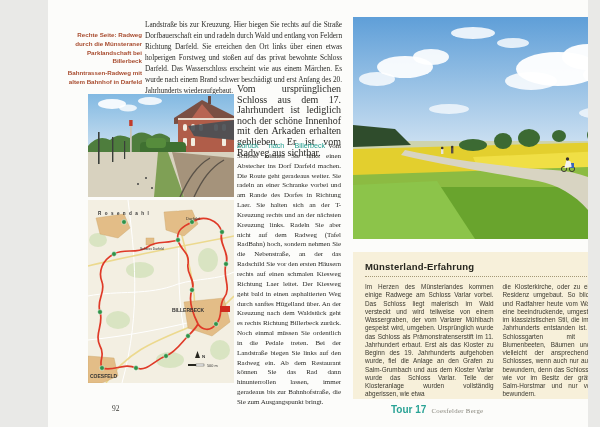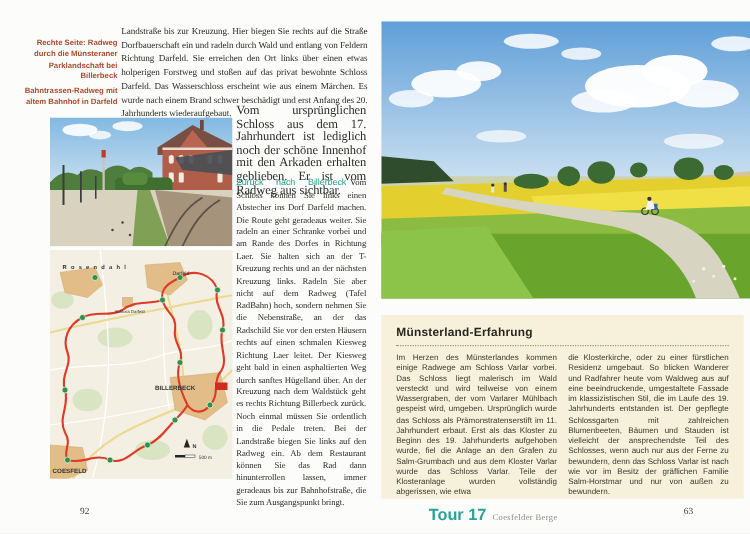--- a/index.html
+++ b/index.html
@@ -1,17 +1,17 @@
 <!DOCTYPE html>
 <html><head>
 <meta charset="utf-8">
 <style>
   html,body{margin:0;padding:0;background:#e9e9e7;}
-  .spread{position:relative;width:600px;height:427px;background:#fcfcfa;overflow:hidden;
-          font-family:"Liberation Serif",serif;color:#2b2b28;}
+  .spread{position:relative;width:540px;height:427px;background:#fcfcfa;overflow:hidden;
+          font-family:"Liberation Serif",serif;color:#2b2b28;margin-left:48px;}
   
   .caption{position:absolute;left:16px;width:78px;text-align:right;
            font-family:"Liberation Sans",sans-serif;font-weight:bold;
            font-size:6.2px;line-height:8.8px;color:#a84c2f;}
   #caption1{top:31px;}
   #caption2{top:69px;}
   
   .body-text{text-align:justify;font-size:7.3px;line-height:11px;letter-spacing:-0.05px;}
   #p1{position:absolute;left:97px;top:19px;width:197px;}
   #p2{position:absolute;left:189px;top:84px;width:104px;font-size:10px;line-height:10.6px;}
@@ -29,21 +29,21 @@
            background:#f7f0da;box-sizing:border-box;padding:9px 12px 6px;
            font-family:"Liberation Sans",sans-serif;}
   .infobox-title{font-size:9.5px;font-weight:bold;color:#26261f;letter-spacing:.2px;}
   .infobox-rule{border-bottom:1.5px dotted #a39876;margin:4px 0 6px;}
   .infobox-cols{display:flex;gap:9px;}
   .infobox-col{width:50%;font-size:6.4px;line-height:8.25px;text-align:justify;color:#3a382f;}
   
   .pagenum{position:absolute;top:404px;font-size:7.5px;color:#3a3a36;}
   #pn-left{left:46px;padding-left:18px;} #pn-right{left:547px;}
   #footer-tour{position:absolute;left:343px;top:404px;display:flex;align-items:baseline;gap:5px;}
-  .tour-num{font-family:"Liberation Sans",sans-serif;font-weight:bold;font-size:13px;color:#2aa396;}
+  .tour-num{font-family:"Liberation Sans",sans-serif;font-weight:bold;font-size:10px;color:#2aa396;}
   .tour-name{font-size:6.8px;color:#8a887e;letter-spacing:.3px;}
   
   .map-label{font-family:"Liberation Sans",sans-serif;fill:#333;}
 </style>
 </head>
 <body>
 
 <div class="spread">
 
   <div id="caption1" class="caption">Rechte Seite: Radweg durch die Münsteraner Parklandschaft bei Billerbeck</div>

